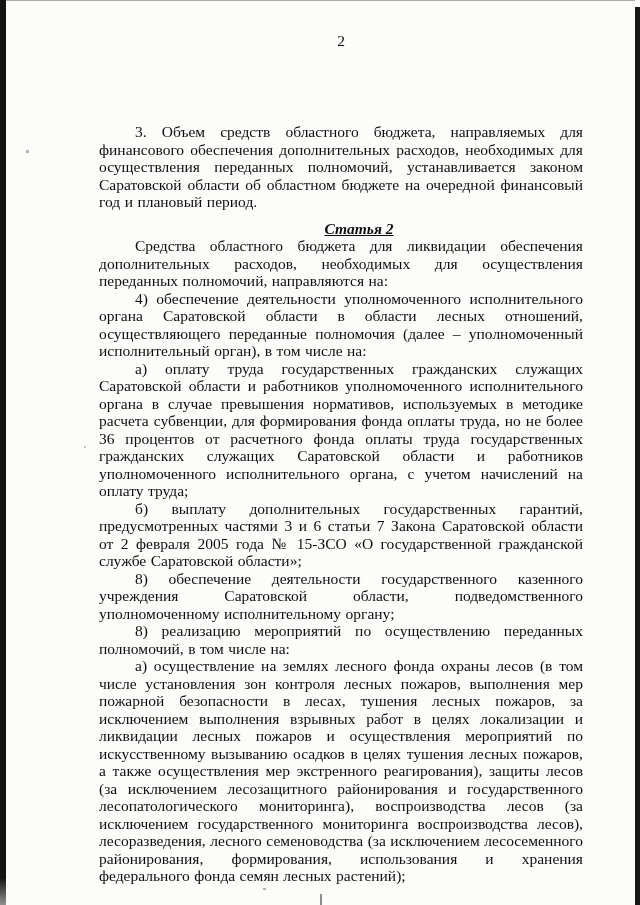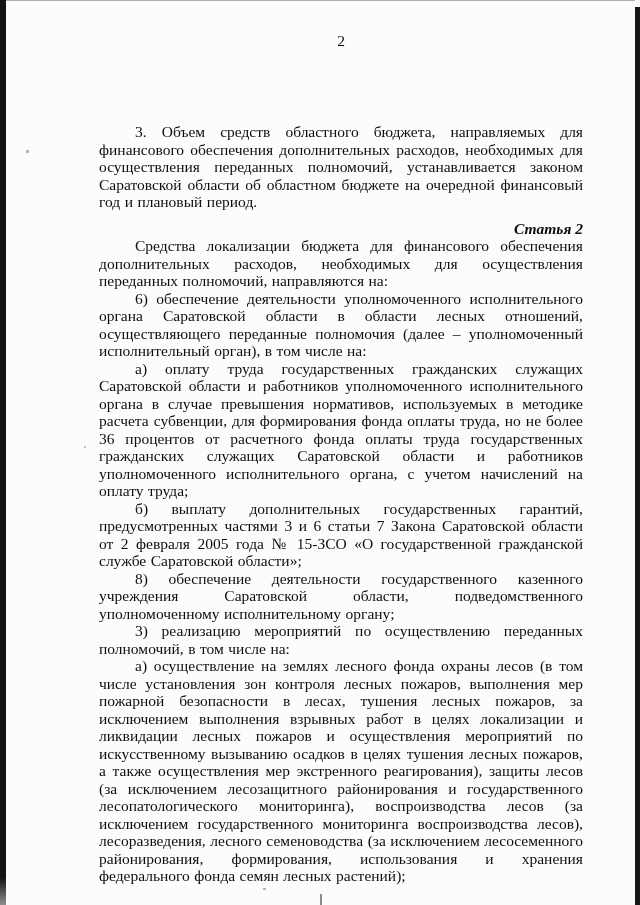--- a/index.html
+++ b/index.html
@@ -60,21 +60,22 @@
     text-indent: 36px;
     word-spacing: 0.6px;
   }
   .content h2.heading {
     margin: 9px 0 0 0;
     font-size: 15.5px;
     line-height: 17.5px;
     font-weight: bold;
     font-style: italic;
     text-indent: 36px;
-    text-align: right;
+    text-align: center;
+    text-decoration: underline;
   }
   .artifact-line {
     position: absolute;
     left: 320px; top: 894px;
     width: 2px; height: 11px;
     background: #8d8d8d;
   }
   .artifact-dot-1 {
     position: absolute;
     left: 263px; top: 888px;
@@ -100,26 +101,26 @@
 <div class="scan">
   <div class="edge-left"></div>
   <div class="edge-right"></div>
   <div class="edge-top"></div>
 
   <div class="page-number">2</div>
 
   <div class="content">
     <p class="body">3. Объем средств областного бюджета, направляемых для финансового обеспечения дополнительных расходов, необходимых для осуществления переданных полномочий, устанавливается законом Саратовской области об областном бюджете на очередной финансовый год и плановый период.</p>
     <h2 class="heading">Статья 2</h2>
-    <p class="body">Средства локализации бюджета для финансового обеспечения дополнительных расходов, необходимых для осуществления переданных полномочий, направляются на:</p>
-    <p class="body">6) обеспечение деятельности уполномоченного исполнительного органа Саратовской области в области лесных отношений, осуществляющего переданные полномочия (далее – уполномоченный исполнительный орган), в том числе на:</p>
+    <p class="body">Средства областного бюджета для ликвидации обеспечения дополнительных расходов, необходимых для осуществления переданных полномочий, направляются на:</p>
+    <p class="body">4) обеспечение деятельности уполномоченного исполнительного органа Саратовской области в области лесных отношений, осуществляющего переданные полномочия (далее – уполномоченный исполнительный орган), в том числе на:</p>
     <p class="body">а) оплату труда государственных гражданских служащих Саратовской области и работников уполномоченного исполнительного органа в случае превышения нормативов, используемых в методике расчета субвенции, для формирования фонда оплаты труда, но не более 36 процентов от расчетного фонда оплаты труда государственных гражданских служащих Саратовской области и работников уполномоченного исполнительного органа, с учетом начислений на оплату труда;</p>
     <p class="body">б) выплату дополнительных государственных гарантий, предусмотренных частями 3 и 6 статьи 7 Закона Саратовской области от 2 февраля 2005 года № 15-ЗСО «О государственной гражданской службе Саратовской области»;</p>
     <p class="body">8) обеспечение деятельности государственного казенного учреждения Саратовской области, подведомственного уполномоченному исполнительному органу;</p>
-    <p class="body">3) реализацию мероприятий по осуществлению переданных полномочий, в том числе на:</p>
+    <p class="body">8) реализацию мероприятий по осуществлению переданных полномочий, в том числе на:</p>
     <p class="body">а) осуществление на землях лесного фонда охраны лесов (в том числе установления зон контроля лесных пожаров, выполнения мер пожарной безопасности в лесах, тушения лесных пожаров, за исключением выполнения взрывных работ в целях локализации и ликвидации лесных пожаров и осуществления мероприятий по искусственному вызыванию осадков в целях тушения лесных пожаров, а также осуществления мер экстренного реагирования), защиты лесов (за исключением лесозащитного районирования и государственного лесопатологического мониторинга), воспроизводства лесов (за исключением государственного мониторинга воспроизводства лесов), лесоразведения, лесного семеноводства (за исключением лесосеменного районирования, формирования, использования и хранения федерального фонда семян лесных растений);</p>
   </div>
 
   <div class="artifact-line"></div>
   <div class="artifact-dot-1"></div>
   <div class="artifact-dot-2"></div>
   <div class="artifact-dot-3"></div>
 </div>
 
 </body></html>

